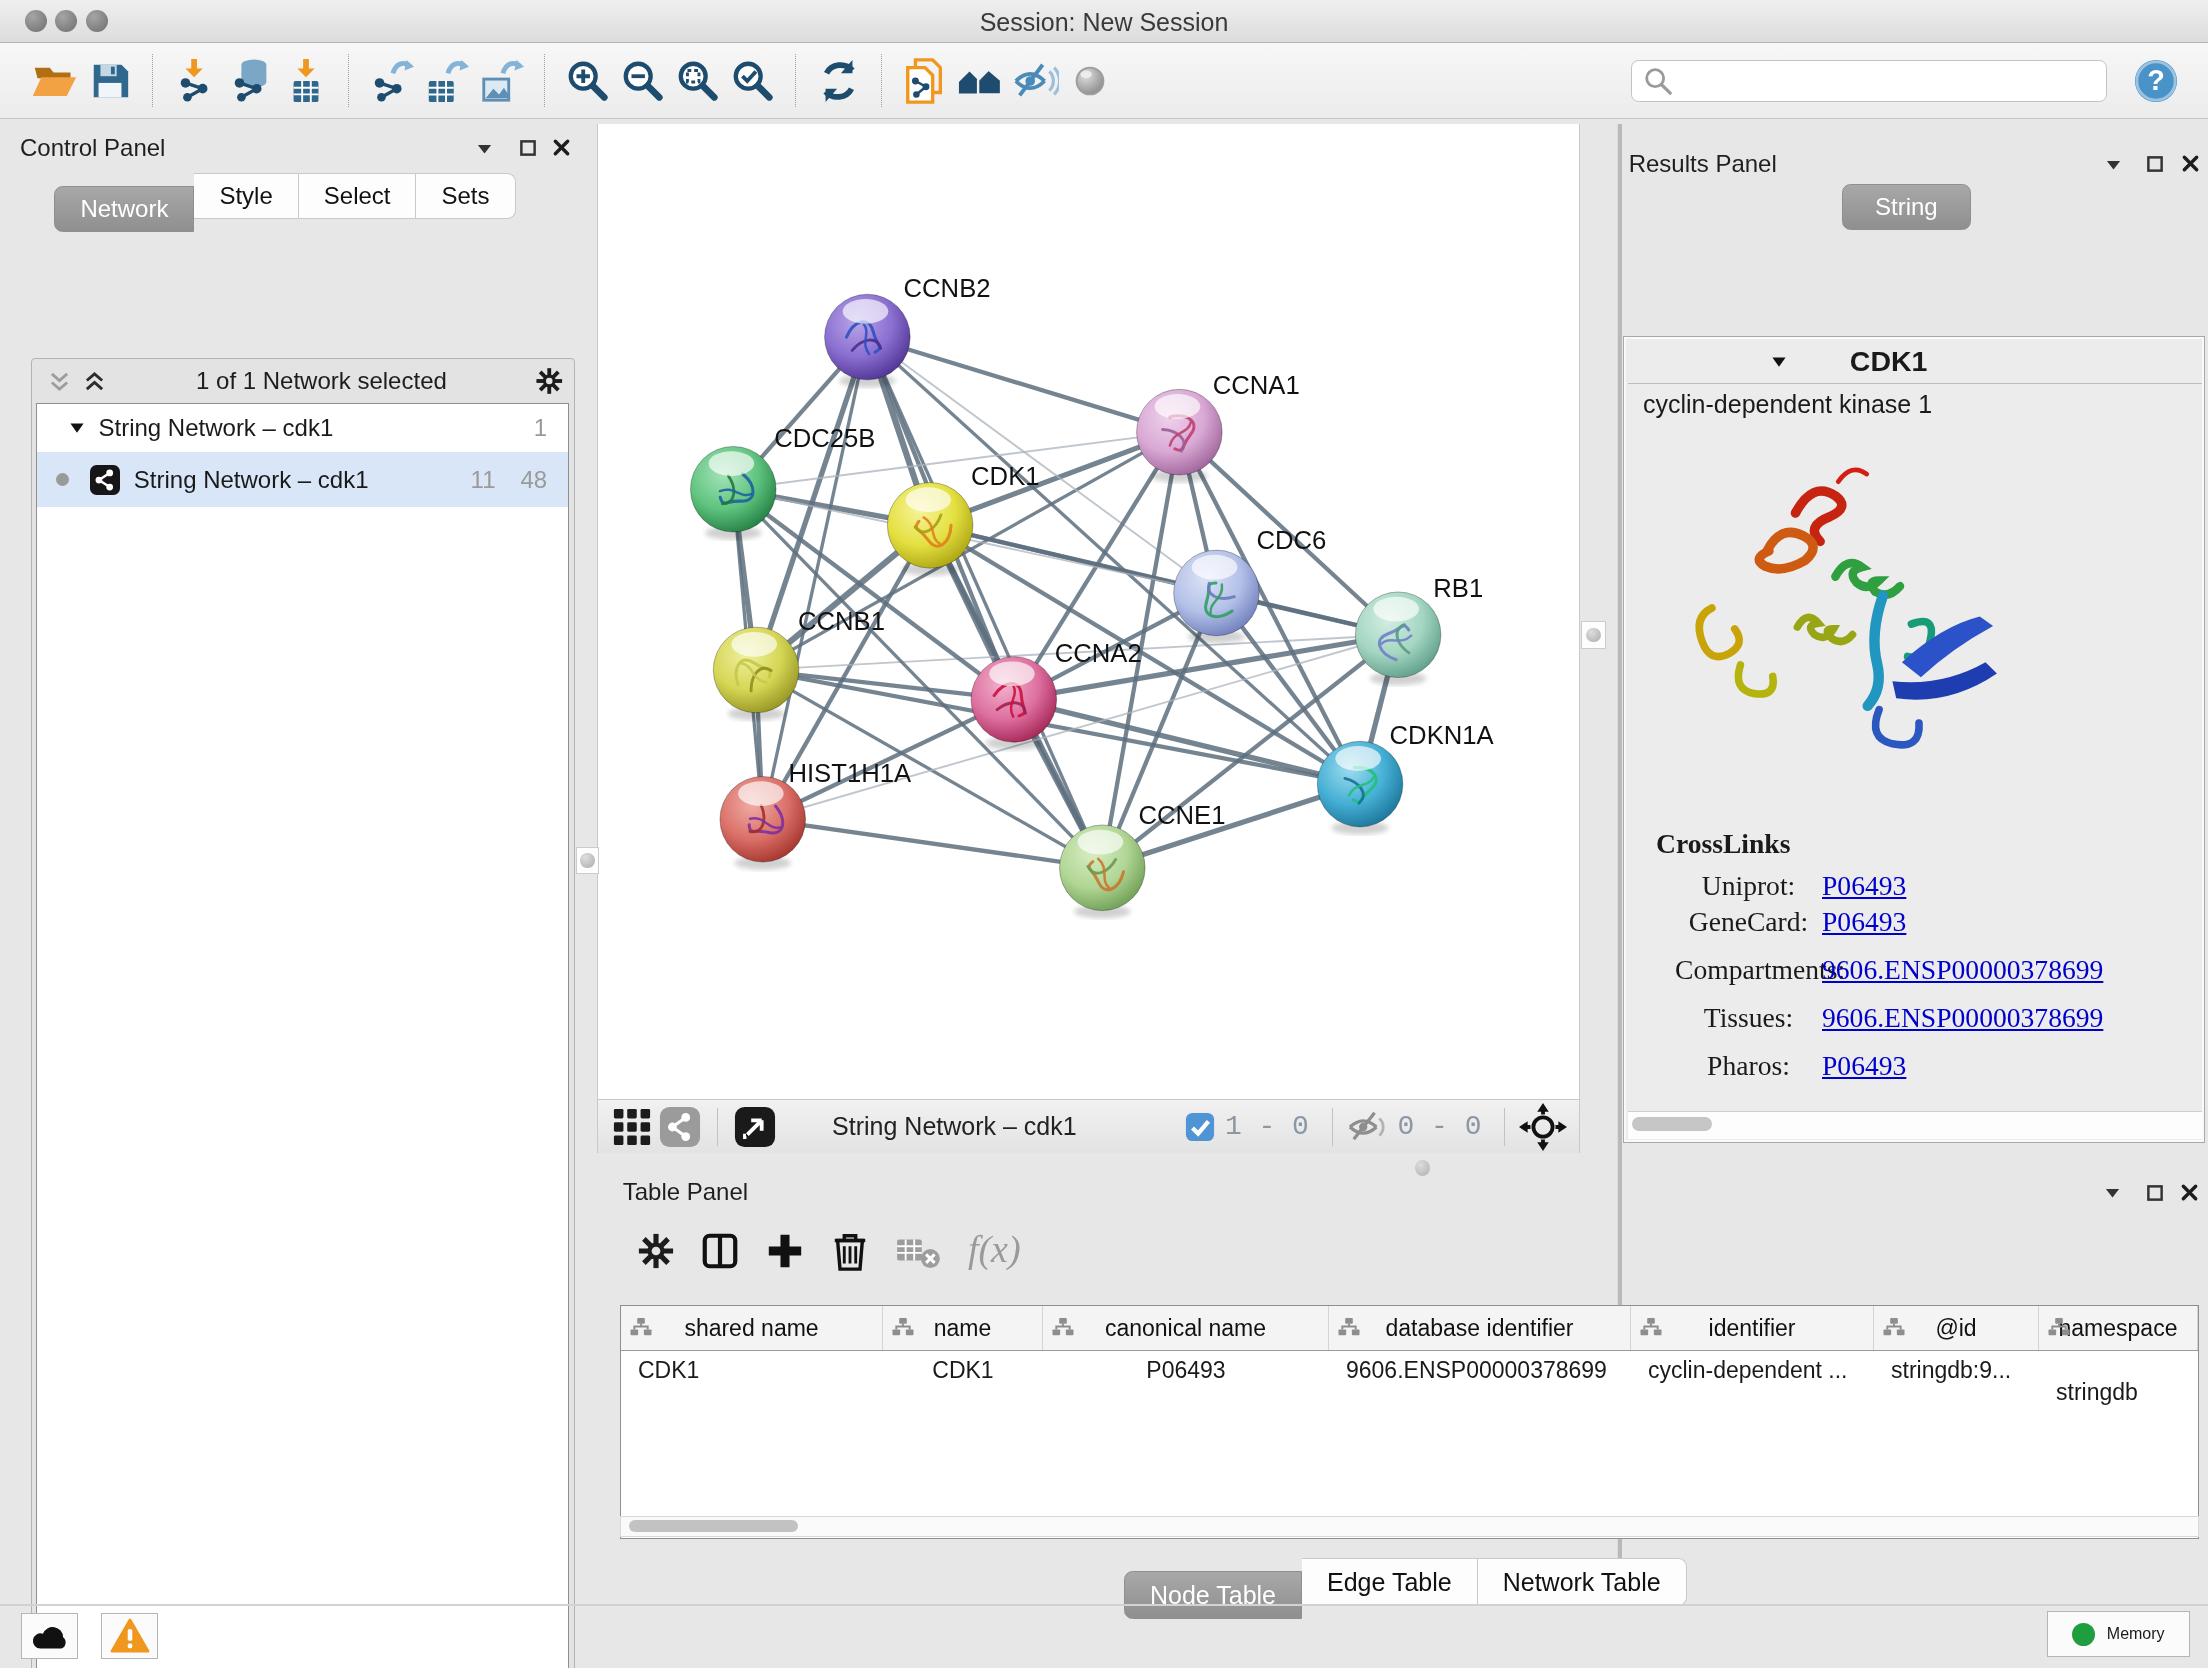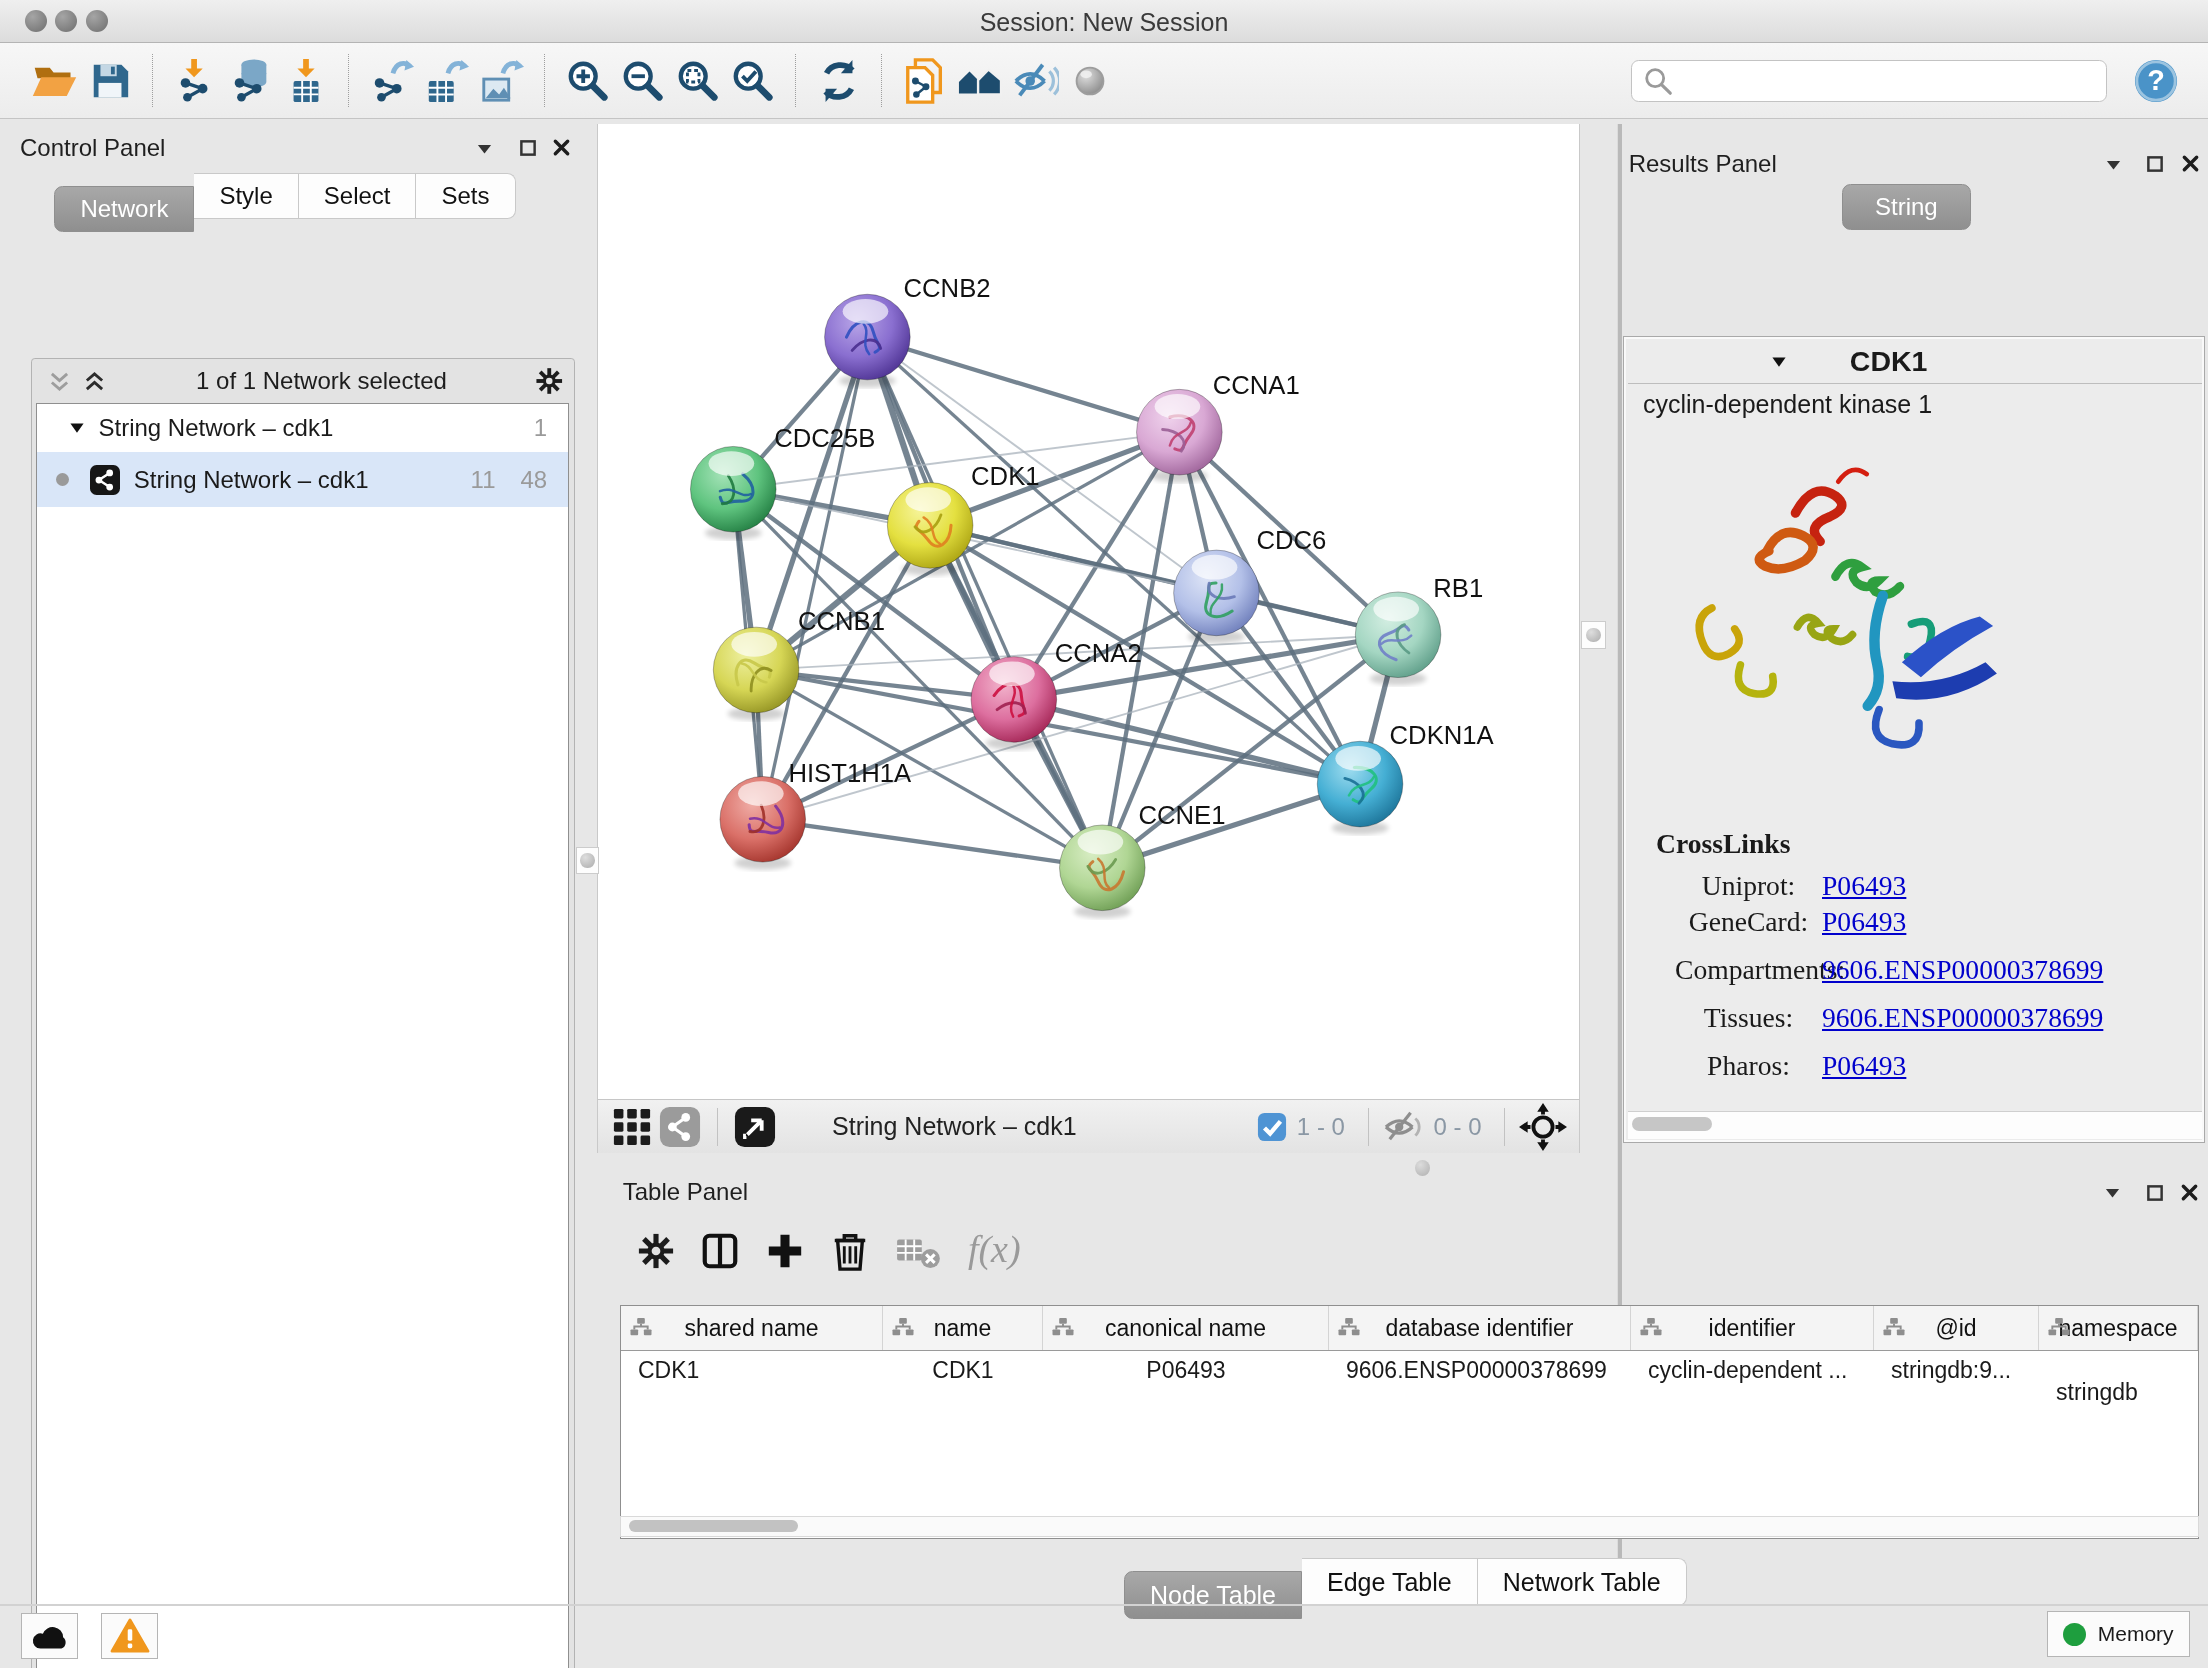--- a/index.html
+++ b/index.html
@@ -43,21 +43,21 @@
   .tree-row.selected{background:#d9e6f8;height:55px;}
   .tree-count{color:#9a9a9a;font-size:24px;}
   
   .net-canvas{position:absolute;left:597px;top:124px;width:983px;height:975px;background:#ffffff;
               border-left:1px solid #c9c9c9;border-right:1px solid #c9c9c9;box-sizing:border-box;}
   .net-toolbar{position:absolute;left:597px;top:1099px;width:983px;height:54px;
                background:linear-gradient(#f1f1f1,#e3e3e3);border-top:1px solid #c6c6c6;
                border-left:1px solid #c9c9c9;border-right:1px solid #c9c9c9;
                display:flex;align-items:center;box-sizing:border-box;font-size:25px;}
   .nt-sep{border-left:1px solid #c2c2c2;height:38px;margin:0 13.3px;}
-  .count-txt{color:#8a97a4;font-size:24px;margin:0 9.5px;}
+  .count-txt{color:#8a97a4;font-size:28px;margin:0 9.5px;font-family:Liberation Mono, monospace;}
   .splitter-handle{position:absolute;background:#fdfdfd;border:1px solid #cccccc;
                    display:flex;align-items:center;justify-content:center;}
   .splitter-dot{width:14.3px;height:14.3px;border-radius:50%;
                 background:radial-gradient(circle at 35% 30%,#dedede,#ababab);}
   
   .rp-box{position:absolute;background:#ececec;border:1.9px solid #a9a9a9;box-shadow:inset 0 0 0 1.9px #fafafa;box-sizing:border-box;}
   .rp-btn{height:48px;background:#fdfdfd;border:1px solid #c9c9c9;border-radius:8.6px;
           font-size:25px;display:flex;align-items:center;justify-content:center;color:#111;}
   .serif{font-family:"Liberation Serif",serif;}
   .xlink{color:#0000cc;text-decoration:underline;}
@@ -945,15 +945,15 @@
   </div>
 <div class="status-btn" style="left:101px;top:1613px;width:57px" id="warn-slot">
     <svg width="40" height="36" viewBox="0 0 42 38">
       <path d="M21 2 40 35H2z" fill="#f0971d" stroke="#f0971d" stroke-width="3" stroke-linejoin="round"></path>
       <rect x="18.6" y="12" width="4.8" height="12" rx="1.5" fill="#fff"></rect>
       <rect x="18.6" y="27" width="4.8" height="4.8" rx="1.5" fill="#fff"></rect>
     </svg>
   </div>
 <div class="status-btn" style="left:2047px;top:1611px;width:143px;gap:11.4px">
   <span style="width:23px;height:23px;border-radius:50%;background:#1e9e3e"></span>
-  <span style="font-size:21px">Memory</span>
+  <span style="font-size:16px">Memory</span>
 </div>
 
 
 </body></html>

